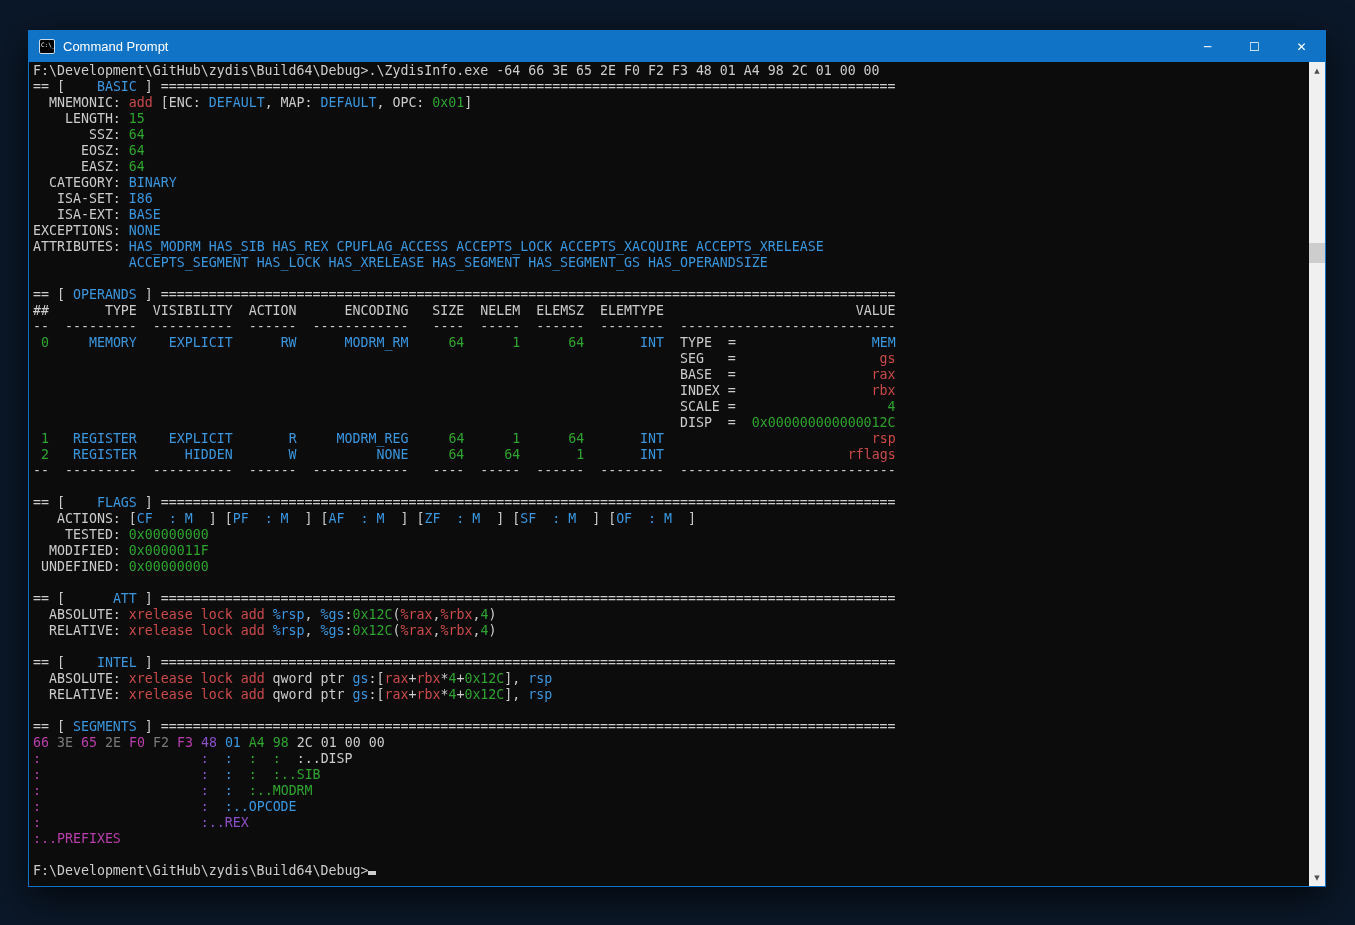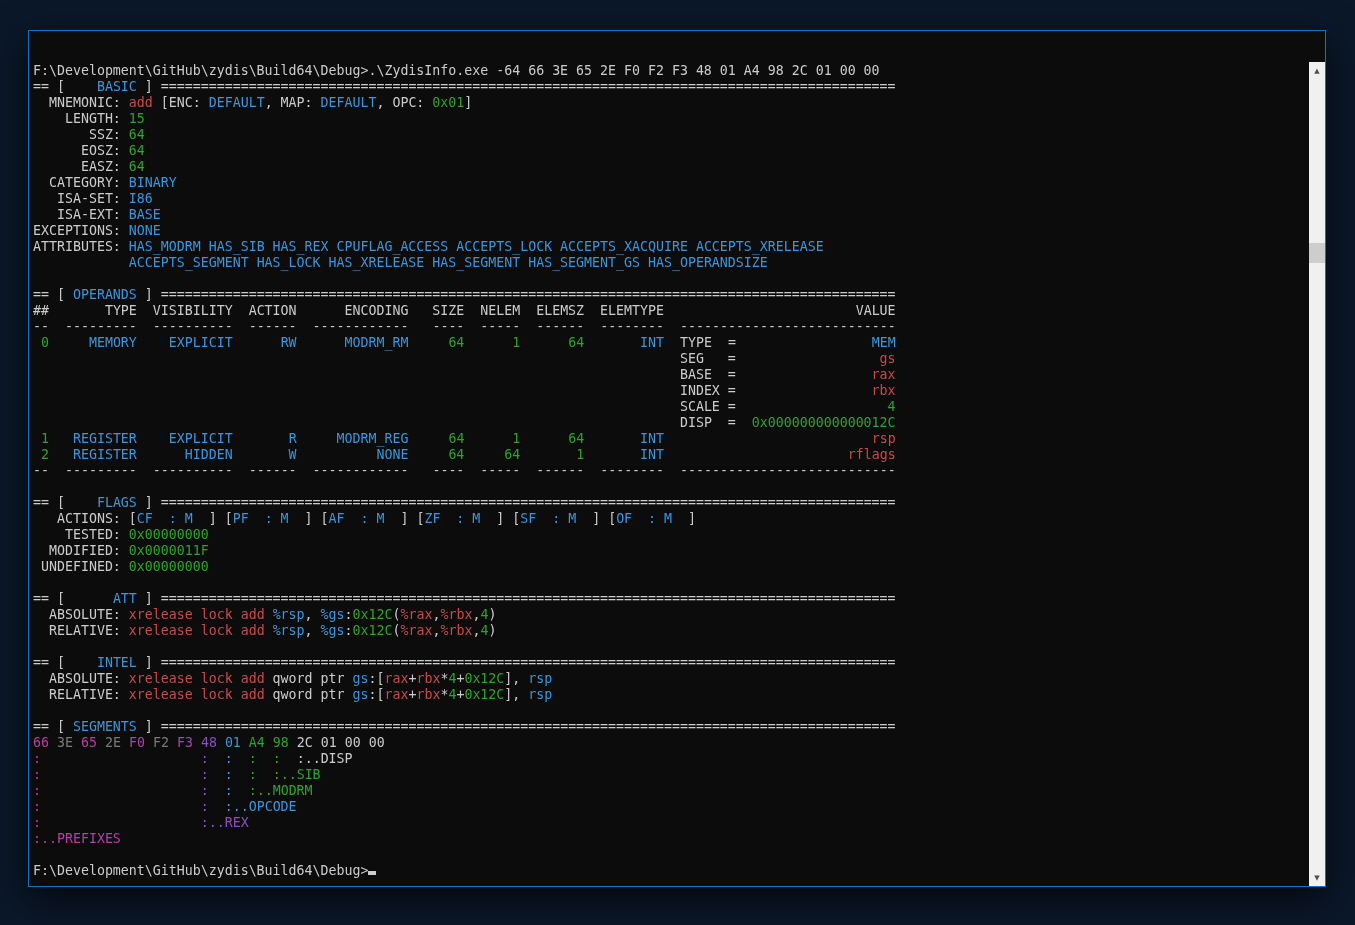--- a/index.html
+++ b/index.html
@@ -45,20 +45,31 @@
     height:17px; width:16px; display:flex; align-items:center; justify-content:center;
     color:#505050; font-size:7px; font-family:"DejaVu Sans", sans-serif; flex:0 0 auto;
   }
   .sb-track { flex:1 1 auto; position:relative; width:16px; }
   .sb-thumb { position:absolute; left:0; top:164px; width:16px; height:20px; background:#CDCDCD; }
 </style>
 </head>
 <body>
 
 <div class="window">
+  <div class="titlebar">
+    <div class="cmd-icon">
+      <span>C:\_</span>
+    </div>
+    <span class="title-text">Command Prompt</span>
+    <div class="controls">
+      <div class="ctrl">─</div>
+      <div class="ctrl">☐</div>
+      <div class="ctrl">✕</div>
+    </div>
+  </div>
 
   <div class="console"><div class="tline"><span style="color: rgb(204, 204, 204);">F:\Development\GitHub\zydis\Build64\Debug&gt;.\ZydisInfo.exe -64 66 3E 65 2E F0 F2 F3 48 01 A4 98 2C 01 00 00</span></div><div class="tline"><span style="color: rgb(204, 204, 204);">== [    </span><span style="color: rgb(58, 150, 221);">BASIC</span><span style="color: rgb(204, 204, 204);"> ] </span><span style="color: rgb(204, 204, 204);">============================================================================================</span></div><div class="tline"><span style="color: rgb(204, 204, 204);">  MNEMONIC: </span><span style="color: rgb(201, 74, 74);">add</span><span style="color: rgb(204, 204, 204);"> [ENC: </span><span style="color: rgb(58, 150, 221);">DEFAULT</span><span style="color: rgb(204, 204, 204);">, MAP: </span><span style="color: rgb(58, 150, 221);">DEFAULT</span><span style="color: rgb(204, 204, 204);">, OPC: </span><span style="color: rgb(46, 163, 46);">0x01</span><span style="color: rgb(204, 204, 204);">]</span></div><div class="tline"><span style="color: rgb(204, 204, 204);">    LENGTH: </span><span style="color: rgb(46, 163, 46);">15</span></div><div class="tline"><span style="color: rgb(204, 204, 204);">       SSZ: </span><span style="color: rgb(46, 163, 46);">64</span></div><div class="tline"><span style="color: rgb(204, 204, 204);">      EOSZ: </span><span style="color: rgb(46, 163, 46);">64</span></div><div class="tline"><span style="color: rgb(204, 204, 204);">      EASZ: </span><span style="color: rgb(46, 163, 46);">64</span></div><div class="tline"><span style="color: rgb(204, 204, 204);">  CATEGORY: </span><span style="color: rgb(58, 150, 221);">BINARY</span></div><div class="tline"><span style="color: rgb(204, 204, 204);">   ISA-SET: </span><span style="color: rgb(58, 150, 221);">I86</span></div><div class="tline"><span style="color: rgb(204, 204, 204);">   ISA-EXT: </span><span style="color: rgb(58, 150, 221);">BASE</span></div><div class="tline"><span style="color: rgb(204, 204, 204);">EXCEPTIONS: </span><span style="color: rgb(58, 150, 221);">NONE</span></div><div class="tline"><span style="color: rgb(204, 204, 204);">ATTRIBUTES: </span><span style="color: rgb(58, 150, 221);">HAS_MODRM HAS_SIB HAS_REX CPUFLAG_ACCESS ACCEPTS_LOCK ACCEPTS_XACQUIRE ACCEPTS_XRELEASE</span></div><div class="tline"><span style="color: rgb(204, 204, 204);">            </span><span style="color: rgb(58, 150, 221);">ACCEPTS_SEGMENT HAS_LOCK HAS_XRELEASE HAS_SEGMENT HAS_SEGMENT_GS HAS_OPERANDSIZE</span></div><div class="tline"></div><div class="tline"><span style="color: rgb(204, 204, 204);">== [ </span><span style="color: rgb(58, 150, 221);">OPERANDS</span><span style="color: rgb(204, 204, 204);"> ] </span><span style="color: rgb(204, 204, 204);">============================================================================================</span></div><div class="tline"><span style="color: rgb(204, 204, 204);">##  </span><span style="color: rgb(204, 204, 204);">     </span><span style="color: rgb(204, 204, 204);">TYPE  VISIBILITY  ACTION</span><span style="color: rgb(204, 204, 204);">      </span><span style="color: rgb(204, 204, 204);">ENCODING   SIZE  NELEM  ELEMSZ  ELEMTYPE</span><span style="color: rgb(204, 204, 204);">                        </span><span style="color: rgb(204, 204, 204);">VALUE</span></div><div class="tline"><span style="color: rgb(204, 204, 204);">--  </span><span style="color: rgb(204, 204, 204);">---------</span><span style="color: rgb(204, 204, 204);">  </span><span style="color: rgb(204, 204, 204);">----------</span><span style="color: rgb(204, 204, 204);">  </span><span style="color: rgb(204, 204, 204);">------</span><span style="color: rgb(204, 204, 204);">  </span><span style="color: rgb(204, 204, 204);">------------</span><span style="color: rgb(204, 204, 204);">   </span><span style="color: rgb(204, 204, 204);">----</span><span style="color: rgb(204, 204, 204);">  </span><span style="color: rgb(204, 204, 204);">-----</span><span style="color: rgb(204, 204, 204);">  </span><span style="color: rgb(204, 204, 204);">------</span><span style="color: rgb(204, 204, 204);">  </span><span style="color: rgb(204, 204, 204);">--------</span><span style="color: rgb(204, 204, 204);">  </span><span style="color: rgb(204, 204, 204);">---------------------------</span></div><div class="tline"><span style="color: rgb(46, 163, 46);"> 0</span><span style="color: rgb(204, 204, 204);">     </span><span style="color: rgb(58, 150, 221);">MEMORY</span><span style="color: rgb(204, 204, 204);">    </span><span style="color: rgb(58, 150, 221);">EXPLICIT</span><span style="color: rgb(204, 204, 204);">      </span><span style="color: rgb(58, 150, 221);">RW</span><span style="color: rgb(204, 204, 204);">      </span><span style="color: rgb(58, 150, 221);">MODRM_RM</span><span style="color: rgb(204, 204, 204);">     </span><span style="color: rgb(46, 163, 46);">64</span><span style="color: rgb(204, 204, 204);">      </span><span style="color: rgb(46, 163, 46);">1</span><span style="color: rgb(204, 204, 204);">      </span><span style="color: rgb(46, 163, 46);">64</span><span style="color: rgb(204, 204, 204);">       </span><span style="color: rgb(58, 150, 221);">INT</span><span style="color: rgb(204, 204, 204);">  </span><span style="color: rgb(204, 204, 204);">TYPE  =</span><span style="color: rgb(204, 204, 204);">                 </span><span style="color: rgb(58, 150, 221);">MEM</span></div><div class="tline"><span style="color: rgb(204, 204, 204);">                                                                                 </span><span style="color: rgb(204, 204, 204);">SEG   =</span><span style="color: rgb(204, 204, 204);">                  </span><span style="color: rgb(201, 74, 74);">gs</span></div><div class="tline"><span style="color: rgb(204, 204, 204);">                                                                                 </span><span style="color: rgb(204, 204, 204);">BASE  =</span><span style="color: rgb(204, 204, 204);">                 </span><span style="color: rgb(201, 74, 74);">rax</span></div><div class="tline"><span style="color: rgb(204, 204, 204);">                                                                                 </span><span style="color: rgb(204, 204, 204);">INDEX =</span><span style="color: rgb(204, 204, 204);">                 </span><span style="color: rgb(201, 74, 74);">rbx</span></div><div class="tline"><span style="color: rgb(204, 204, 204);">                                                                                 </span><span style="color: rgb(204, 204, 204);">SCALE =</span><span style="color: rgb(204, 204, 204);">                   </span><span style="color: rgb(46, 163, 46);">4</span></div><div class="tline"><span style="color: rgb(204, 204, 204);">                                                                                 </span><span style="color: rgb(204, 204, 204);">DISP  =</span><span style="color: rgb(204, 204, 204);">  </span><span style="color: rgb(46, 163, 46);">0x000000000000012C</span></div><div class="tline"><span style="color: rgb(46, 163, 46);"> 1</span><span style="color: rgb(204, 204, 204);">   </span><span style="color: rgb(58, 150, 221);">REGISTER</span><span style="color: rgb(204, 204, 204);">    </span><span style="color: rgb(58, 150, 221);">EXPLICIT</span><span style="color: rgb(204, 204, 204);">       </span><span style="color: rgb(58, 150, 221);">R</span><span style="color: rgb(204, 204, 204);">     </span><span style="color: rgb(58, 150, 221);">MODRM_REG</span><span style="color: rgb(204, 204, 204);">     </span><span style="color: rgb(46, 163, 46);">64</span><span style="color: rgb(204, 204, 204);">      </span><span style="color: rgb(46, 163, 46);">1</span><span style="color: rgb(204, 204, 204);">      </span><span style="color: rgb(46, 163, 46);">64</span><span style="color: rgb(204, 204, 204);">       </span><span style="color: rgb(58, 150, 221);">INT</span><span style="color: rgb(204, 204, 204);">                          </span><span style="color: rgb(201, 74, 74);">rsp</span></div><div class="tline"><span style="color: rgb(46, 163, 46);"> 2</span><span style="color: rgb(204, 204, 204);">   </span><span style="color: rgb(58, 150, 221);">REGISTER</span><span style="color: rgb(204, 204, 204);">      </span><span style="color: rgb(58, 150, 221);">HIDDEN</span><span style="color: rgb(204, 204, 204);">       </span><span style="color: rgb(58, 150, 221);">W</span><span style="color: rgb(204, 204, 204);">          </span><span style="color: rgb(58, 150, 221);">NONE</span><span style="color: rgb(204, 204, 204);">     </span><span style="color: rgb(46, 163, 46);">64</span><span style="color: rgb(204, 204, 204);">     </span><span style="color: rgb(46, 163, 46);">64</span><span style="color: rgb(204, 204, 204);">       </span><span style="color: rgb(46, 163, 46);">1</span><span style="color: rgb(204, 204, 204);">       </span><span style="color: rgb(58, 150, 221);">INT</span><span style="color: rgb(204, 204, 204);">                       </span><span style="color: rgb(201, 74, 74);">rflags</span></div><div class="tline"><span style="color: rgb(204, 204, 204);">--  </span><span style="color: rgb(204, 204, 204);">---------</span><span style="color: rgb(204, 204, 204);">  </span><span style="color: rgb(204, 204, 204);">----------</span><span style="color: rgb(204, 204, 204);">  </span><span style="color: rgb(204, 204, 204);">------</span><span style="color: rgb(204, 204, 204);">  </span><span style="color: rgb(204, 204, 204);">------------</span><span style="color: rgb(204, 204, 204);">   </span><span style="color: rgb(204, 204, 204);">----</span><span style="color: rgb(204, 204, 204);">  </span><span style="color: rgb(204, 204, 204);">-----</span><span style="color: rgb(204, 204, 204);">  </span><span style="color: rgb(204, 204, 204);">------</span><span style="color: rgb(204, 204, 204);">  </span><span style="color: rgb(204, 204, 204);">--------</span><span style="color: rgb(204, 204, 204);">  </span><span style="color: rgb(204, 204, 204);">---------------------------</span></div><div class="tline"></div><div class="tline"><span style="color: rgb(204, 204, 204);">== [    </span><span style="color: rgb(58, 150, 221);">FLAGS</span><span style="color: rgb(204, 204, 204);"> ] </span><span style="color: rgb(204, 204, 204);">============================================================================================</span></div><div class="tline"><span style="color: rgb(204, 204, 204);">   ACTIONS: [</span><span style="color: rgb(58, 150, 221);">CF  : M  </span><span style="color: rgb(204, 204, 204);">] [</span><span style="color: rgb(58, 150, 221);">PF  : M  </span><span style="color: rgb(204, 204, 204);">] [</span><span style="color: rgb(58, 150, 221);">AF  : M  </span><span style="color: rgb(204, 204, 204);">] [</span><span style="color: rgb(58, 150, 221);">ZF  : M  </span><span style="color: rgb(204, 204, 204);">] [</span><span style="color: rgb(58, 150, 221);">SF  : M  </span><span style="color: rgb(204, 204, 204);">] [</span><span style="color: rgb(58, 150, 221);">OF  : M  </span><span style="color: rgb(204, 204, 204);">]</span></div><div class="tline"><span style="color: rgb(204, 204, 204);">    TESTED: </span><span style="color: rgb(46, 163, 46);">0x00000000</span></div><div class="tline"><span style="color: rgb(204, 204, 204);">  MODIFIED: </span><span style="color: rgb(46, 163, 46);">0x0000011F</span></div><div class="tline"><span style="color: rgb(204, 204, 204);"> UNDEFINED: </span><span style="color: rgb(46, 163, 46);">0x00000000</span></div><div class="tline"></div><div class="tline"><span style="color: rgb(204, 204, 204);">== [      </span><span style="color: rgb(58, 150, 221);">ATT</span><span style="color: rgb(204, 204, 204);"> ] </span><span style="color: rgb(204, 204, 204);">============================================================================================</span></div><div class="tline"><span style="color: rgb(204, 204, 204);">  ABSOLUTE: </span><span style="color: rgb(201, 74, 74);">xrelease lock add</span><span style="color: rgb(204, 204, 204);"> </span><span style="color: rgb(58, 150, 221);">%rsp</span><span style="color: rgb(204, 204, 204);">, </span><span style="color: rgb(58, 150, 221);">%gs</span><span style="color: rgb(204, 204, 204);">:</span><span style="color: rgb(46, 163, 46);">0x12C</span><span style="color: rgb(204, 204, 204);">(</span><span style="color: rgb(201, 74, 74);">%rax</span><span style="color: rgb(204, 204, 204);">,</span><span style="color: rgb(201, 74, 74);">%rbx</span><span style="color: rgb(204, 204, 204);">,</span><span style="color: rgb(46, 163, 46);">4</span><span style="color: rgb(204, 204, 204);">)</span></div><div class="tline"><span style="color: rgb(204, 204, 204);">  RELATIVE: </span><span style="color: rgb(201, 74, 74);">xrelease lock add</span><span style="color: rgb(204, 204, 204);"> </span><span style="color: rgb(58, 150, 221);">%rsp</span><span style="color: rgb(204, 204, 204);">, </span><span style="color: rgb(58, 150, 221);">%gs</span><span style="color: rgb(204, 204, 204);">:</span><span style="color: rgb(46, 163, 46);">0x12C</span><span style="color: rgb(204, 204, 204);">(</span><span style="color: rgb(201, 74, 74);">%rax</span><span style="color: rgb(204, 204, 204);">,</span><span style="color: rgb(201, 74, 74);">%rbx</span><span style="color: rgb(204, 204, 204);">,</span><span style="color: rgb(46, 163, 46);">4</span><span style="color: rgb(204, 204, 204);">)</span></div><div class="tline"></div><div class="tline"><span style="color: rgb(204, 204, 204);">== [    </span><span style="color: rgb(58, 150, 221);">INTEL</span><span style="color: rgb(204, 204, 204);"> ] </span><span style="color: rgb(204, 204, 204);">============================================================================================</span></div><div class="tline"><span style="color: rgb(204, 204, 204);">  ABSOLUTE: </span><span style="color: rgb(201, 74, 74);">xrelease lock add</span><span style="color: rgb(204, 204, 204);"> qword ptr </span><span style="color: rgb(58, 150, 221);">gs</span><span style="color: rgb(204, 204, 204);">:[</span><span style="color: rgb(201, 74, 74);">rax</span><span style="color: rgb(204, 204, 204);">+</span><span style="color: rgb(201, 74, 74);">rbx</span><span style="color: rgb(204, 204, 204);">*</span><span style="color: rgb(46, 163, 46);">4</span><span style="color: rgb(204, 204, 204);">+</span><span style="color: rgb(46, 163, 46);">0x12C</span><span style="color: rgb(204, 204, 204);">], </span><span style="color: rgb(58, 150, 221);">rsp</span></div><div class="tline"><span style="color: rgb(204, 204, 204);">  RELATIVE: </span><span style="color: rgb(201, 74, 74);">xrelease lock add</span><span style="color: rgb(204, 204, 204);"> qword ptr </span><span style="color: rgb(58, 150, 221);">gs</span><span style="color: rgb(204, 204, 204);">:[</span><span style="color: rgb(201, 74, 74);">rax</span><span style="color: rgb(204, 204, 204);">+</span><span style="color: rgb(201, 74, 74);">rbx</span><span style="color: rgb(204, 204, 204);">*</span><span style="color: rgb(46, 163, 46);">4</span><span style="color: rgb(204, 204, 204);">+</span><span style="color: rgb(46, 163, 46);">0x12C</span><span style="color: rgb(204, 204, 204);">], </span><span style="color: rgb(58, 150, 221);">rsp</span></div><div class="tline"></div><div class="tline"><span style="color: rgb(204, 204, 204);">== [ </span><span style="color: rgb(58, 150, 221);">SEGMENTS</span><span style="color: rgb(204, 204, 204);"> ] </span><span style="color: rgb(204, 204, 204);">============================================================================================</span></div><div class="tline"><span style="color: rgb(185, 62, 169);">66</span><span style="color: rgb(204, 204, 204);"> </span><span style="color: rgb(123, 123, 123);">3E</span><span style="color: rgb(204, 204, 204);"> </span><span style="color: rgb(185, 62, 169);">65</span><span style="color: rgb(204, 204, 204);"> </span><span style="color: rgb(123, 123, 123);">2E</span><span style="color: rgb(204, 204, 204);"> </span><span style="color: rgb(185, 62, 169);">F0</span><span style="color: rgb(204, 204, 204);"> </span><span style="color: rgb(123, 123, 123);">F2</span><span style="color: rgb(204, 204, 204);"> </span><span style="color: rgb(185, 62, 169);">F3</span><span style="color: rgb(204, 204, 204);"> </span><span style="color: rgb(139, 79, 198);">48</span><span style="color: rgb(204, 204, 204);"> </span><span style="color: rgb(58, 150, 221);">01</span><span style="color: rgb(204, 204, 204);"> </span><span style="color: rgb(46, 163, 46);">A4</span><span style="color: rgb(204, 204, 204);"> </span><span style="color: rgb(46, 163, 46);">98</span><span style="color: rgb(204, 204, 204);"> </span><span style="color: rgb(204, 204, 204);">2C 01 00 00</span></div><div class="tline"><span style="color: rgb(185, 62, 169);">:</span><span style="color: rgb(204, 204, 204);">                    </span><span style="color: rgb(139, 79, 198);">:</span><span style="color: rgb(204, 204, 204);">  </span><span style="color: rgb(58, 150, 221);">:</span><span style="color: rgb(204, 204, 204);">  </span><span style="color: rgb(46, 163, 46);">:</span><span style="color: rgb(204, 204, 204);">  </span><span style="color: rgb(46, 163, 46);">:</span><span style="color: rgb(204, 204, 204);">  </span><span style="color: rgb(204, 204, 204);">:..DISP</span></div><div class="tline"><span style="color: rgb(185, 62, 169);">:</span><span style="color: rgb(204, 204, 204);">                    </span><span style="color: rgb(139, 79, 198);">:</span><span style="color: rgb(204, 204, 204);">  </span><span style="color: rgb(58, 150, 221);">:</span><span style="color: rgb(204, 204, 204);">  </span><span style="color: rgb(46, 163, 46);">:</span><span style="color: rgb(204, 204, 204);">  </span><span style="color: rgb(46, 163, 46);">:..SIB</span></div><div class="tline"><span style="color: rgb(185, 62, 169);">:</span><span style="color: rgb(204, 204, 204);">                    </span><span style="color: rgb(139, 79, 198);">:</span><span style="color: rgb(204, 204, 204);">  </span><span style="color: rgb(58, 150, 221);">:</span><span style="color: rgb(204, 204, 204);">  </span><span style="color: rgb(46, 163, 46);">:..MODRM</span></div><div class="tline"><span style="color: rgb(185, 62, 169);">:</span><span style="color: rgb(204, 204, 204);">                    </span><span style="color: rgb(139, 79, 198);">:</span><span style="color: rgb(204, 204, 204);">  </span><span style="color: rgb(58, 150, 221);">:..OPCODE</span></div><div class="tline"><span style="color: rgb(185, 62, 169);">:</span><span style="color: rgb(204, 204, 204);">                    </span><span style="color: rgb(139, 79, 198);">:..REX</span></div><div class="tline"><span style="color: rgb(185, 62, 169);">:..PREFIXES</span></div><div class="tline"></div><div class="tline"><span style="color: rgb(204, 204, 204);">F:\Development\GitHub\zydis\Build64\Debug&gt;</span><span class="cursor"></span></div></div>
 
   <div class="scrollbar">
     <div class="sb-btn">▲</div>
     <div class="sb-track">
       <div class="sb-thumb"></div>
     </div>
     <div class="sb-btn">▼</div>
   </div>

